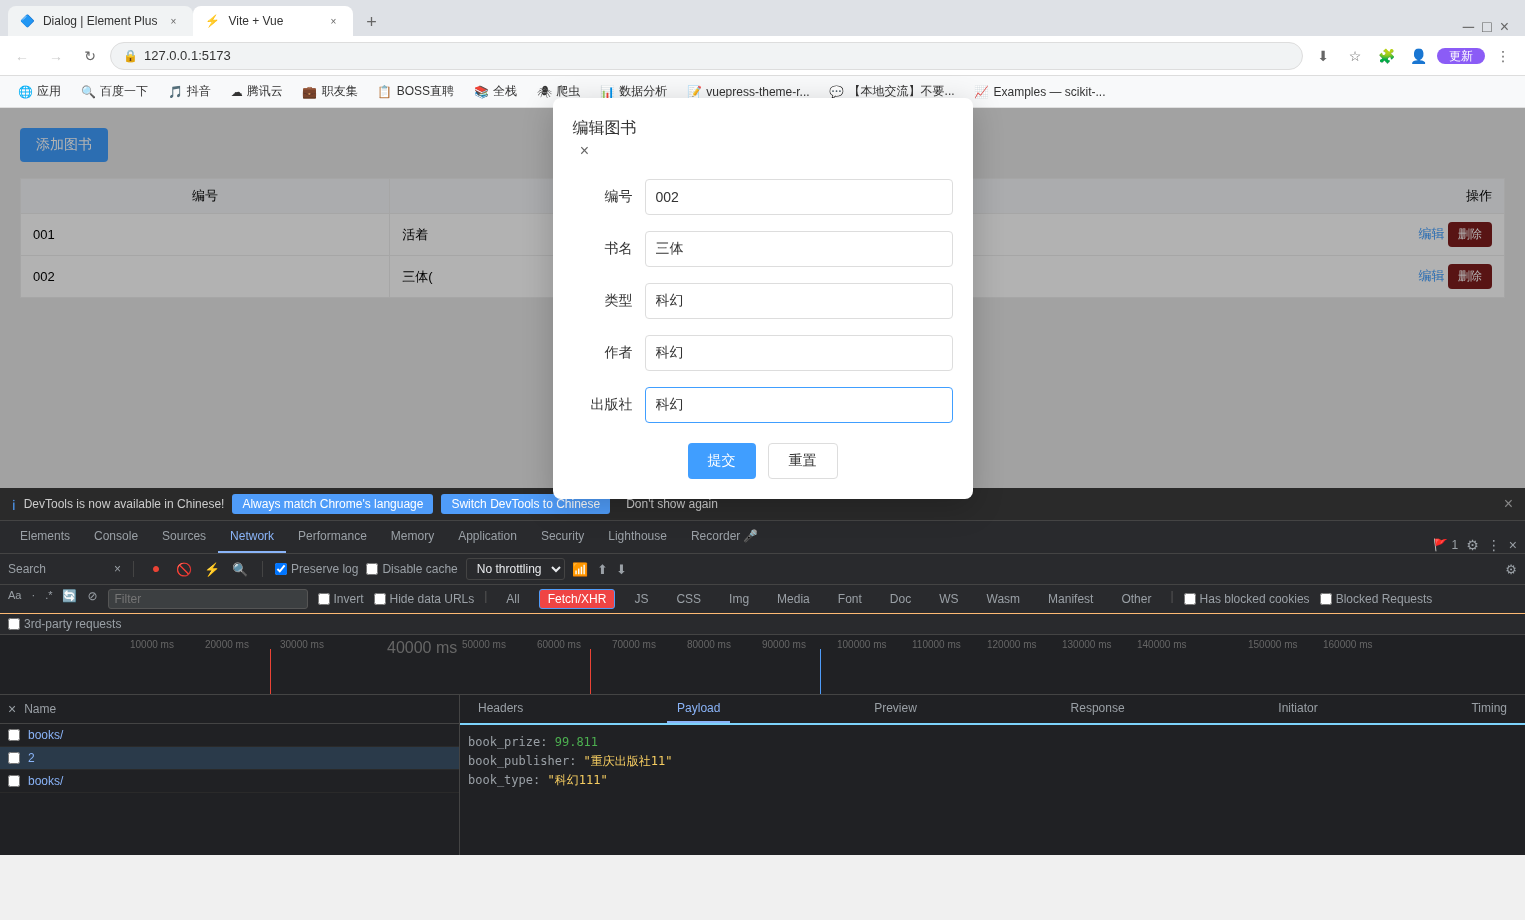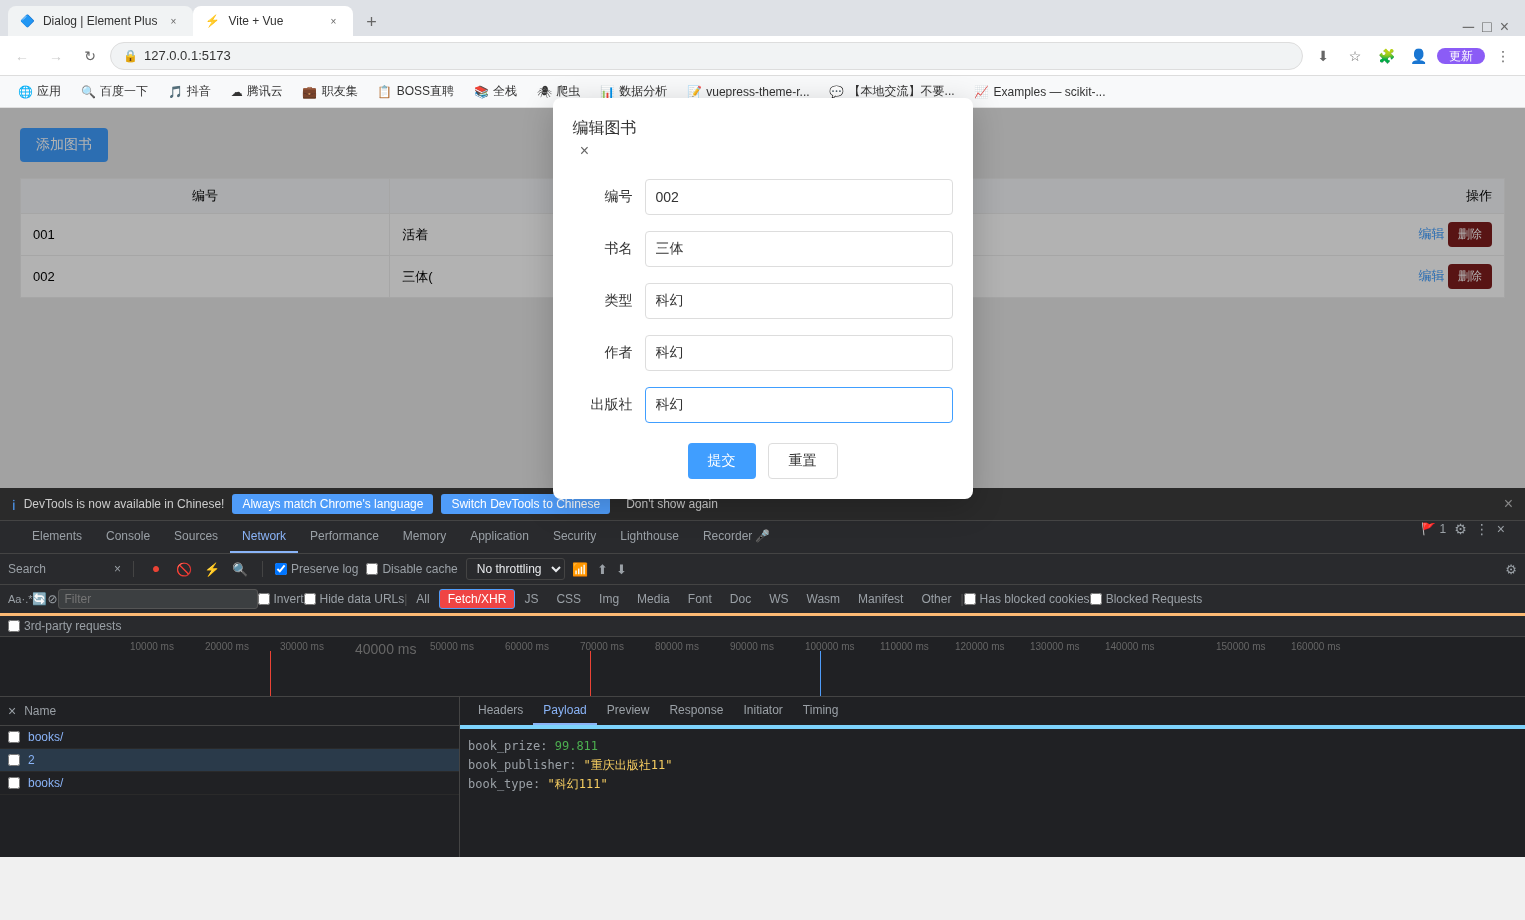--- a/index.html
+++ b/index.html
@@ -53,54 +53,54 @@
 
     
     .devtools { background: #202124; width: 100%; }
     .devtools-notification { display: flex; align-items: center; gap: 8px; padding: 6px 12px; background: #2a2a2a; border-bottom: 1px solid #444; font-size: 12px; color: #ccc; }
     .notif-icon { color: #4f9cf9; font-size: 14px; }
     .notif-btn-blue { background: #4f9cf9; color: white; border: none; border-radius: 3px; padding: 3px 10px; font-size: 12px; cursor: pointer; }
     .notif-btn-blue2 { background: #4f9cf9; color: white; border: none; border-radius: 3px; padding: 3px 10px; font-size: 12px; cursor: pointer; }
     .notif-link { color: #ccc; cursor: pointer; font-size: 12px; text-decoration: none; margin-left: 8px; }
     .notif-close { margin-left: auto; color: #888; cursor: pointer; font-size: 16px; }
 
-    .devtools-tabs { display: flex; align-items: flex-start; background: #292a2d; border-bottom: 1px solid #444; padding: 0 20px; }
+    .devtools-tabs { display: flex; align-items: flex-end; background: #292a2d; border-bottom: 1px solid #444; padding: 0 8px; }
     .devtools-tab { padding: 8px 12px; font-size: 12px; color: #9aa0a6; cursor: pointer; border-bottom: 2px solid transparent; white-space: nowrap; }
     .devtools-tab.active { color: #8ab4f8; border-bottom-color: #8ab4f8; }
     .devtools-tab-actions { margin-left: auto; display: flex; align-items: center; gap: 8px; }
 
     .devtools-toolbar { display: flex; align-items: center; background: #292a2d; border-bottom: 1px solid #444; padding: 4px 8px; gap: 8px; }
     .search-box { display: flex; align-items: center; gap: 4px; color: #9aa0a6; font-size: 12px; }
     .search-input { background: transparent; border: none; color: #e8eaed; font-size: 12px; outline: none; width: 60px; }
     .toolbar-sep { width: 1px; height: 16px; background: #444; margin: 0 4px; }
     .toolbar-btn { width: 20px; height: 20px; border-radius: 50%; display: flex; align-items: center; justify-content: center; cursor: pointer; color: #9aa0a6; font-size: 13px; }
     .toolbar-btn.record { color: #ea4335; }
     .checkbox-label { display: flex; align-items: center; gap: 4px; font-size: 12px; color: #9aa0a6; cursor: pointer; white-space: nowrap; }
     .checkbox-label input { width: 12px; height: 12px; }
     .throttle-select { background: #292a2d; border: 1px solid #444; color: #e8eaed; font-size: 12px; border-radius: 3px; padding: 2px 6px; }
 
-    .devtools-filter { display: flex; align-items: center; background: #292a2d; border-bottom: 3px solid #fdba74; padding: 4px 8px; gap: 0; font-size: 12px; color: #9aa0a6; }
+    .devtools-filter { display: flex; background: #292a2d; border-bottom: 1px solid #fdba74; padding: 4px 8px; gap: 10px; font-size: 12px; color: #9aa0a6; }
     .filter-input { background: #3c3f41; border: 1px solid #555; color: #e8eaed; font-size: 12px; border-radius: 3px; padding: 2px 6px; width: 200px; }
     .filter-btn { padding: 2px 8px; border-radius: 3px; cursor: pointer; font-size: 12px; color: #9aa0a6; border: 1px solid transparent; }
     .filter-btn.active { background: #ef4444; color: white; border-color: #4f9cf9; }
 
     .timeline-area { background: #202124; height: 60px; border-bottom: 1px solid #444; position: relative; overflow: hidden; }
 
     .devtools-main { display: flex; height: 160px; background: #202124; }
     .name-panel { width: 460px; background: #202124; border-right: 1px solid #444; overflow: hidden; }
     .name-panel-header { display: flex; align-items: center; padding: 6px 8px; border-bottom: 1px solid #444; }
     .name-col-header { font-size: 12px; color: #9aa0a6; }
     .name-close { color: #9aa0a6; cursor: pointer; font-size: 14px; margin-right: 8px; }
     .name-item { display: flex; align-items: center; padding: 4px 8px; border-bottom: 1px solid #2a2a2a; font-size: 12px; color: #9aa0a6; gap: 8px; }
     .name-item.selected { background: #2a3a4a; }
     .name-checkbox { width: 12px; height: 12px; }
     .name-text { color: #8ab4f8; font-size: 12px; }
 
     .detail-panel { flex: 1; background: #202124; overflow: auto; }
-    .detail-tabs { display: flex; border-bottom: 4px solid #7dd3fc; padding: 0 8px; }
+    .detail-tabs { display: flex; border-bottom: 2px solid #7dd3fc; padding: 0 8px; justify-content: space-between; }
     .detail-tab { padding: 6px 10px; font-size: 12px; color: #9aa0a6; cursor: pointer; border-bottom: 2px solid transparent; }
     .detail-tab.active { color: #8ab4f8; border-bottom-color: #8ab4f8; }
     .detail-content { padding: 8px; font-size: 12px; color: #9aa0a6; font-family: monospace; }
     .detail-line { line-height: 1.6; }
     .detail-key { color: #9aa0a6; }
     .detail-val { color: #4caf50; }
     .detail-str { color: #f6cd61; }
 
     
     .name-panel-scroll { overflow-y: auto; height: calc(100% - 30px); }
@@ -378,21 +378,21 @@
       <input type="checkbox" style="">
       <span>3rd-party requests</span>
     </label>
   </div>
 
   <div class="timeline-area">
     <div style="position:absolute;top:4px;left:130px;right:0;display:flex;gap:0;">
       <span style="font-size:10px;color:#666;width:75px;white-space:nowrap;">10000 ms</span>
       <span style="font-size:10px;color:#666;width:75px;white-space:nowrap;">20000 ms</span>
       <span style="font-size:10px;color:#666;width:75px;white-space:nowrap;">30000 ms</span>
-      <span style="font-size:14px;color:#666;width:75px;white-space:nowrap;">40000 ms</span>
+      <span style="font-size:16px;color:#666;width:75px;white-space:nowrap;margin-left:32px;">40000 ms</span>
       <span style="font-size:10px;color:#666;width:75px;white-space:nowrap;">50000 ms</span>
       <span style="font-size:10px;color:#666;width:75px;white-space:nowrap;">60000 ms</span>
       <span style="font-size:10px;color:#666;width:75px;white-space:nowrap;">70000 ms</span>
       <span style="font-size:10px;color:#666;width:75px;white-space:nowrap;">80000 ms</span>
       <span style="font-size:10px;color:#666;width:75px;white-space:nowrap;">90000 ms</span>
       <span style="font-size:10px;color:#666;width:75px;white-space:nowrap;">100000 ms</span>
       <span style="font-size:10px;color:#666;width:75px;white-space:nowrap;">110000 ms</span>
       <span style="font-size:10px;color:#666;width:75px;white-space:nowrap;">120000 ms</span>
       <span style="font-size:10px;color:#666;width:75px;white-space:nowrap;">130000 ms</span>
       <span style="font-size:10px;color:#666;width:75px;white-space:nowrap;">140000 ms</span>

